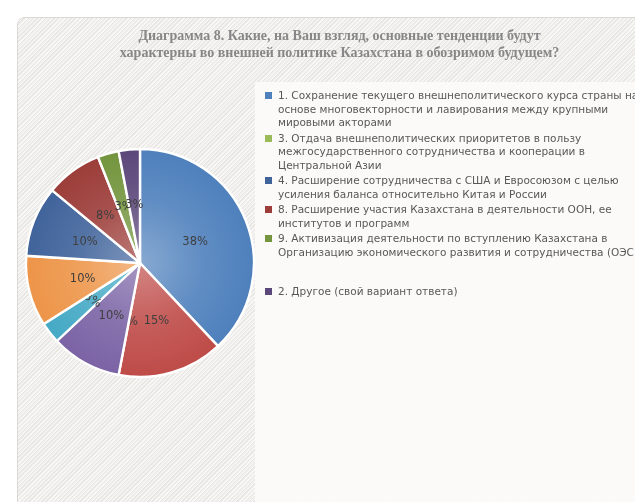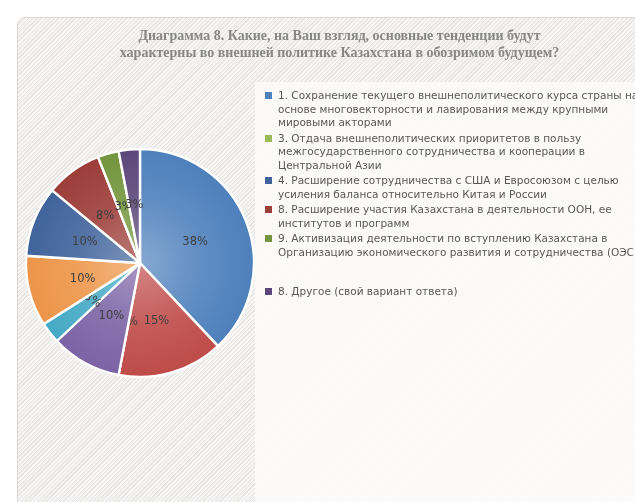--- a/index.html
+++ b/index.html
@@ -154,18 +154,18 @@
       <span class="legend-label">8.  Расширение участия Казахстана в деятельности  ООН, ее институтов и программ</span>
     </div>
 
     <div class="legend-item">
       <span class="legend-marker" style="background: rgb(116, 149, 62);"></span>
       <span class="legend-label">9. Активизация деятельности по вступлению Казахстана в Организацию экономического развития и сотрудничества (ОЭСР)</span>
     </div>
 
     <div class="legend-item">
       <span class="legend-marker" style="background: rgb(92, 71, 122);"></span>
-      <span class="legend-label">8. Другое (свой вариант ответа)</span>
+      <span class="legend-label">2. Другое (свой вариант ответа)</span>
     </div>
   </div>
 
   <div class="bottom-strip"></div>
 </div>
 
 </body></html>

